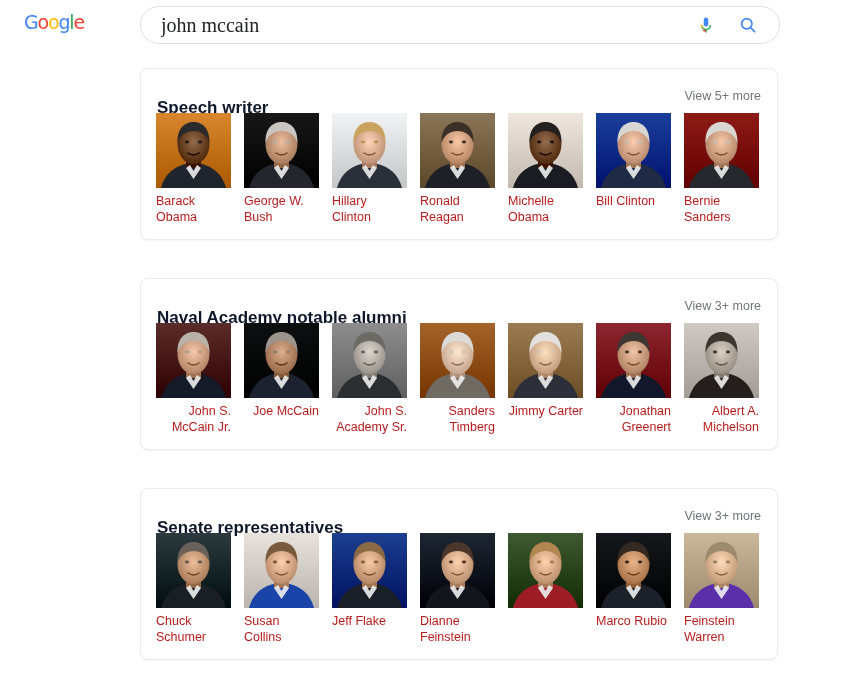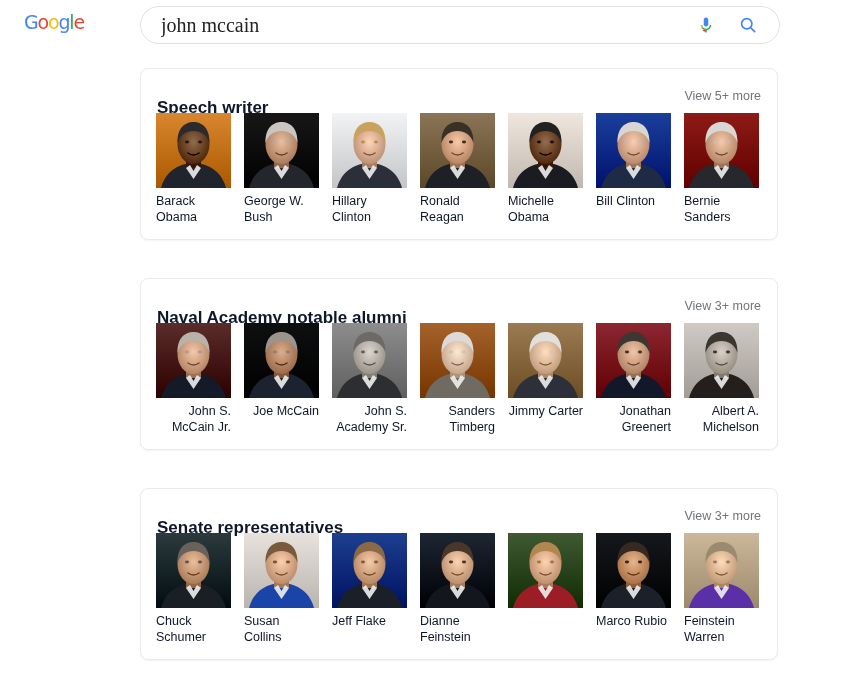--- a/index.html
+++ b/index.html
@@ -140,21 +140,21 @@
     height: 75px;
     overflow: hidden;
     background: #e8e8e8;
     position: relative;
   }
 
   .tile-label {
     margin-top: 5px;
     font-size: 12.5px;
     line-height: 16px;
-    color: #0f172a;
+    color: #b91c1c;
     word-break: break-word;
     max-width: 75px;
   }
 
   
   .ph { width: 100%; height: 100%; display:block; }
 </style>
 </head>
 <body>
 

